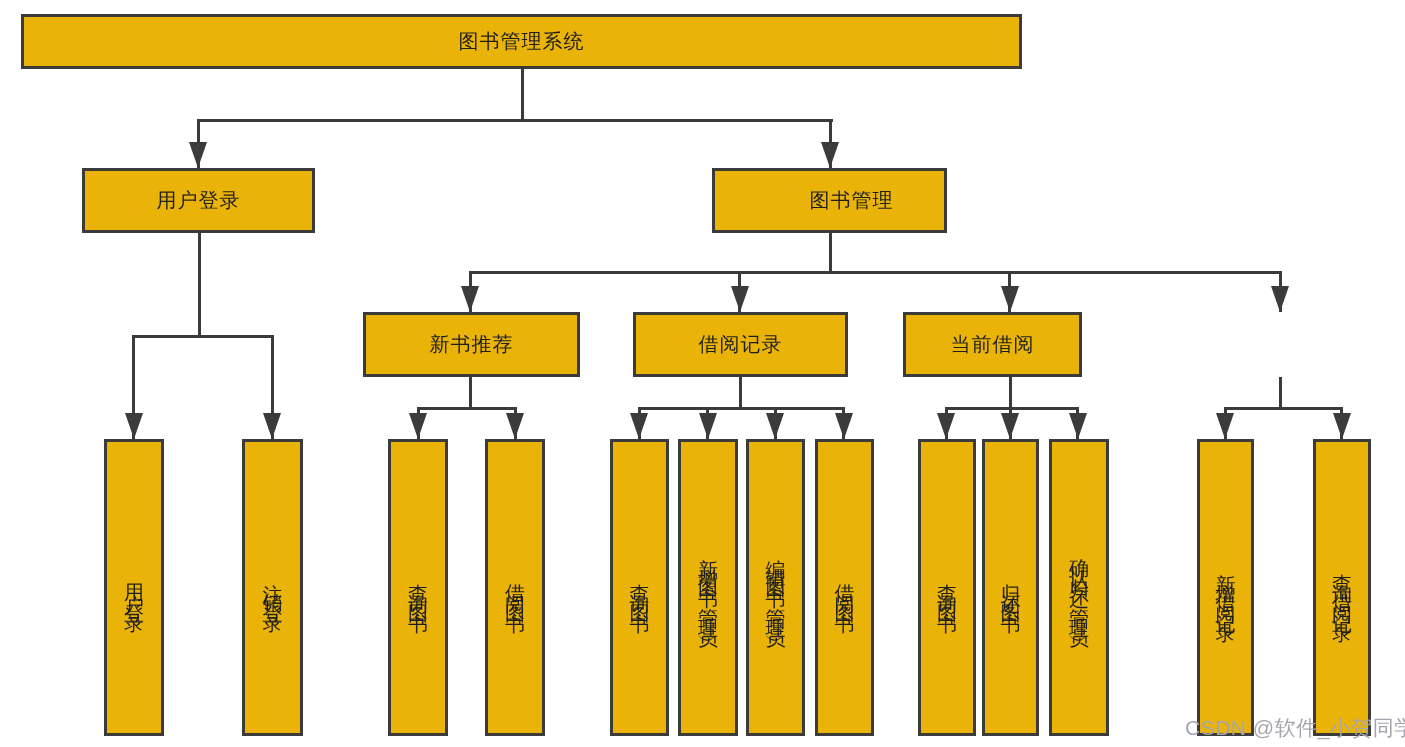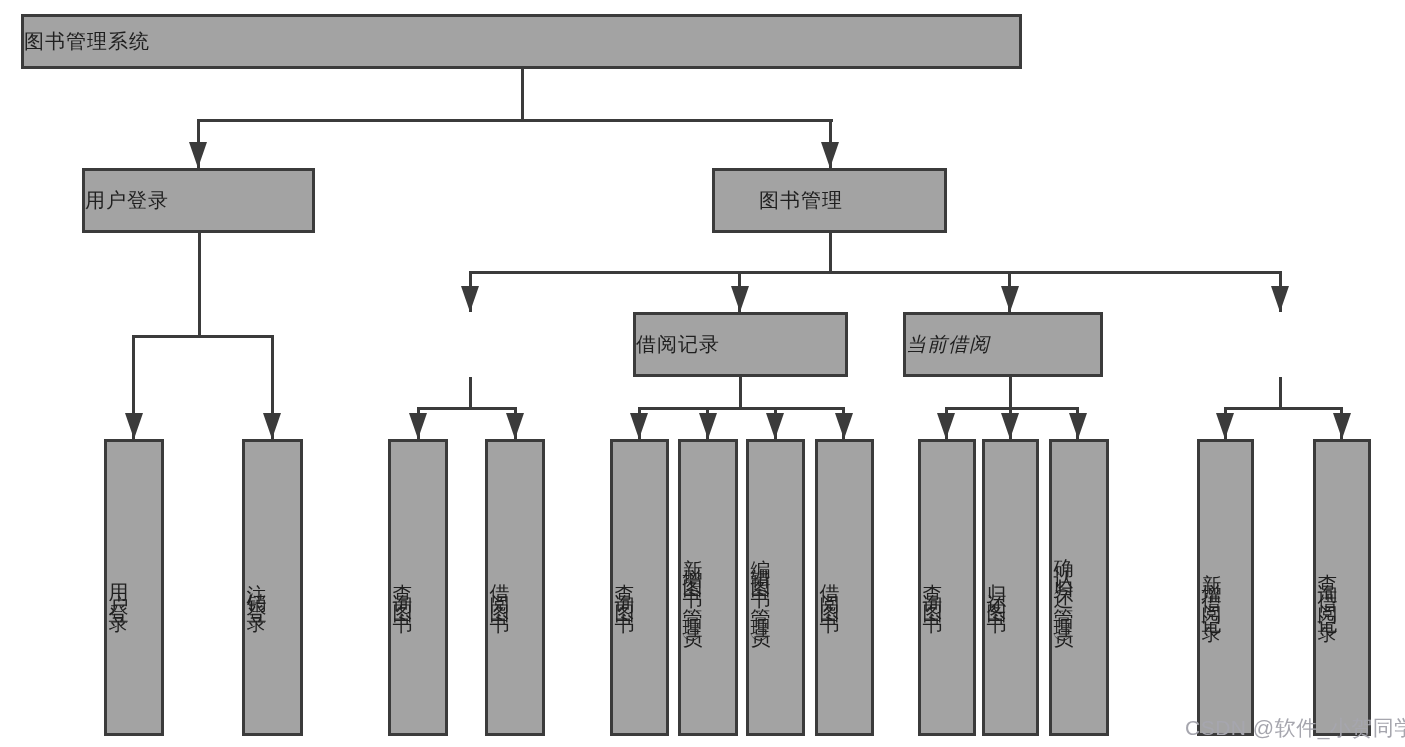--- a/index.html
+++ b/index.html
@@ -8,21 +8,21 @@
     --bg:#ffffff;
     --wm:#a6a6ae;
   }
   html,body{margin:0;padding:0;background:#fff;}
   #stage{
     position:relative;width:1405px;height:747px;background:var(--bg);
     font-family:"Liberation Sans", sans-serif;overflow:hidden;
   }
   .box{
     position:absolute;box-sizing:border-box;border:3px solid var(--line);
-    background:#a3a3a3;display:flex;align-items:center;
+    background:#eab308;display:flex;align-items:center;justify-content:center;
     color:var(--text);font-size:20px;letter-spacing:1px;white-space:nowrap;
   }
   .vlabel{
     writing-mode:vertical-rl;text-orientation:mixed;letter-spacing:10px;
     line-height:1.15;white-space:nowrap;
   }
   .seg{position:absolute;background:var(--line);}
   .arrowhead{
     position:absolute;width:0;height:0;
     border-left:9px solid transparent;border-right:9px solid transparent;
@@ -42,24 +42,27 @@
     <span>图书管理系统</span>
   </div>
 
   <div class="box" style="left:82px;top:168px;width:233px;height:65px;">
     <span>用户登录</span>
   </div>
   <div class="box" style="left:712px;top:168px;width:235px;height:65px;padding-left:44px;">
     <span>图书管理</span>
   </div>
 
+  <div class="box" style="left:363px;top:312px;width:217px;height:65px;">
+    <span>新书推荐</span>
+  </div>
   <div class="box" style="left:633px;top:312px;width:215px;height:65px;">
     <span>借阅记录</span>
   </div>
-  <div class="box" style="left:903px;top:312px;width:200px;height:65px;font-style:italic;">
+  <div class="box" style="left:903px;top:312px;width:179px;height:65px;">
     <span>当前借阅</span>
   </div>
 
   <div class="box" style="left:104px;top:439px;width:60px;height:297px;">
     <span class="vlabel">用户登录</span>
   </div>
   <div class="box" style="left:242px;top:439px;width:61px;height:297px;">
     <span class="vlabel">注销登录</span>
   </div>
 

